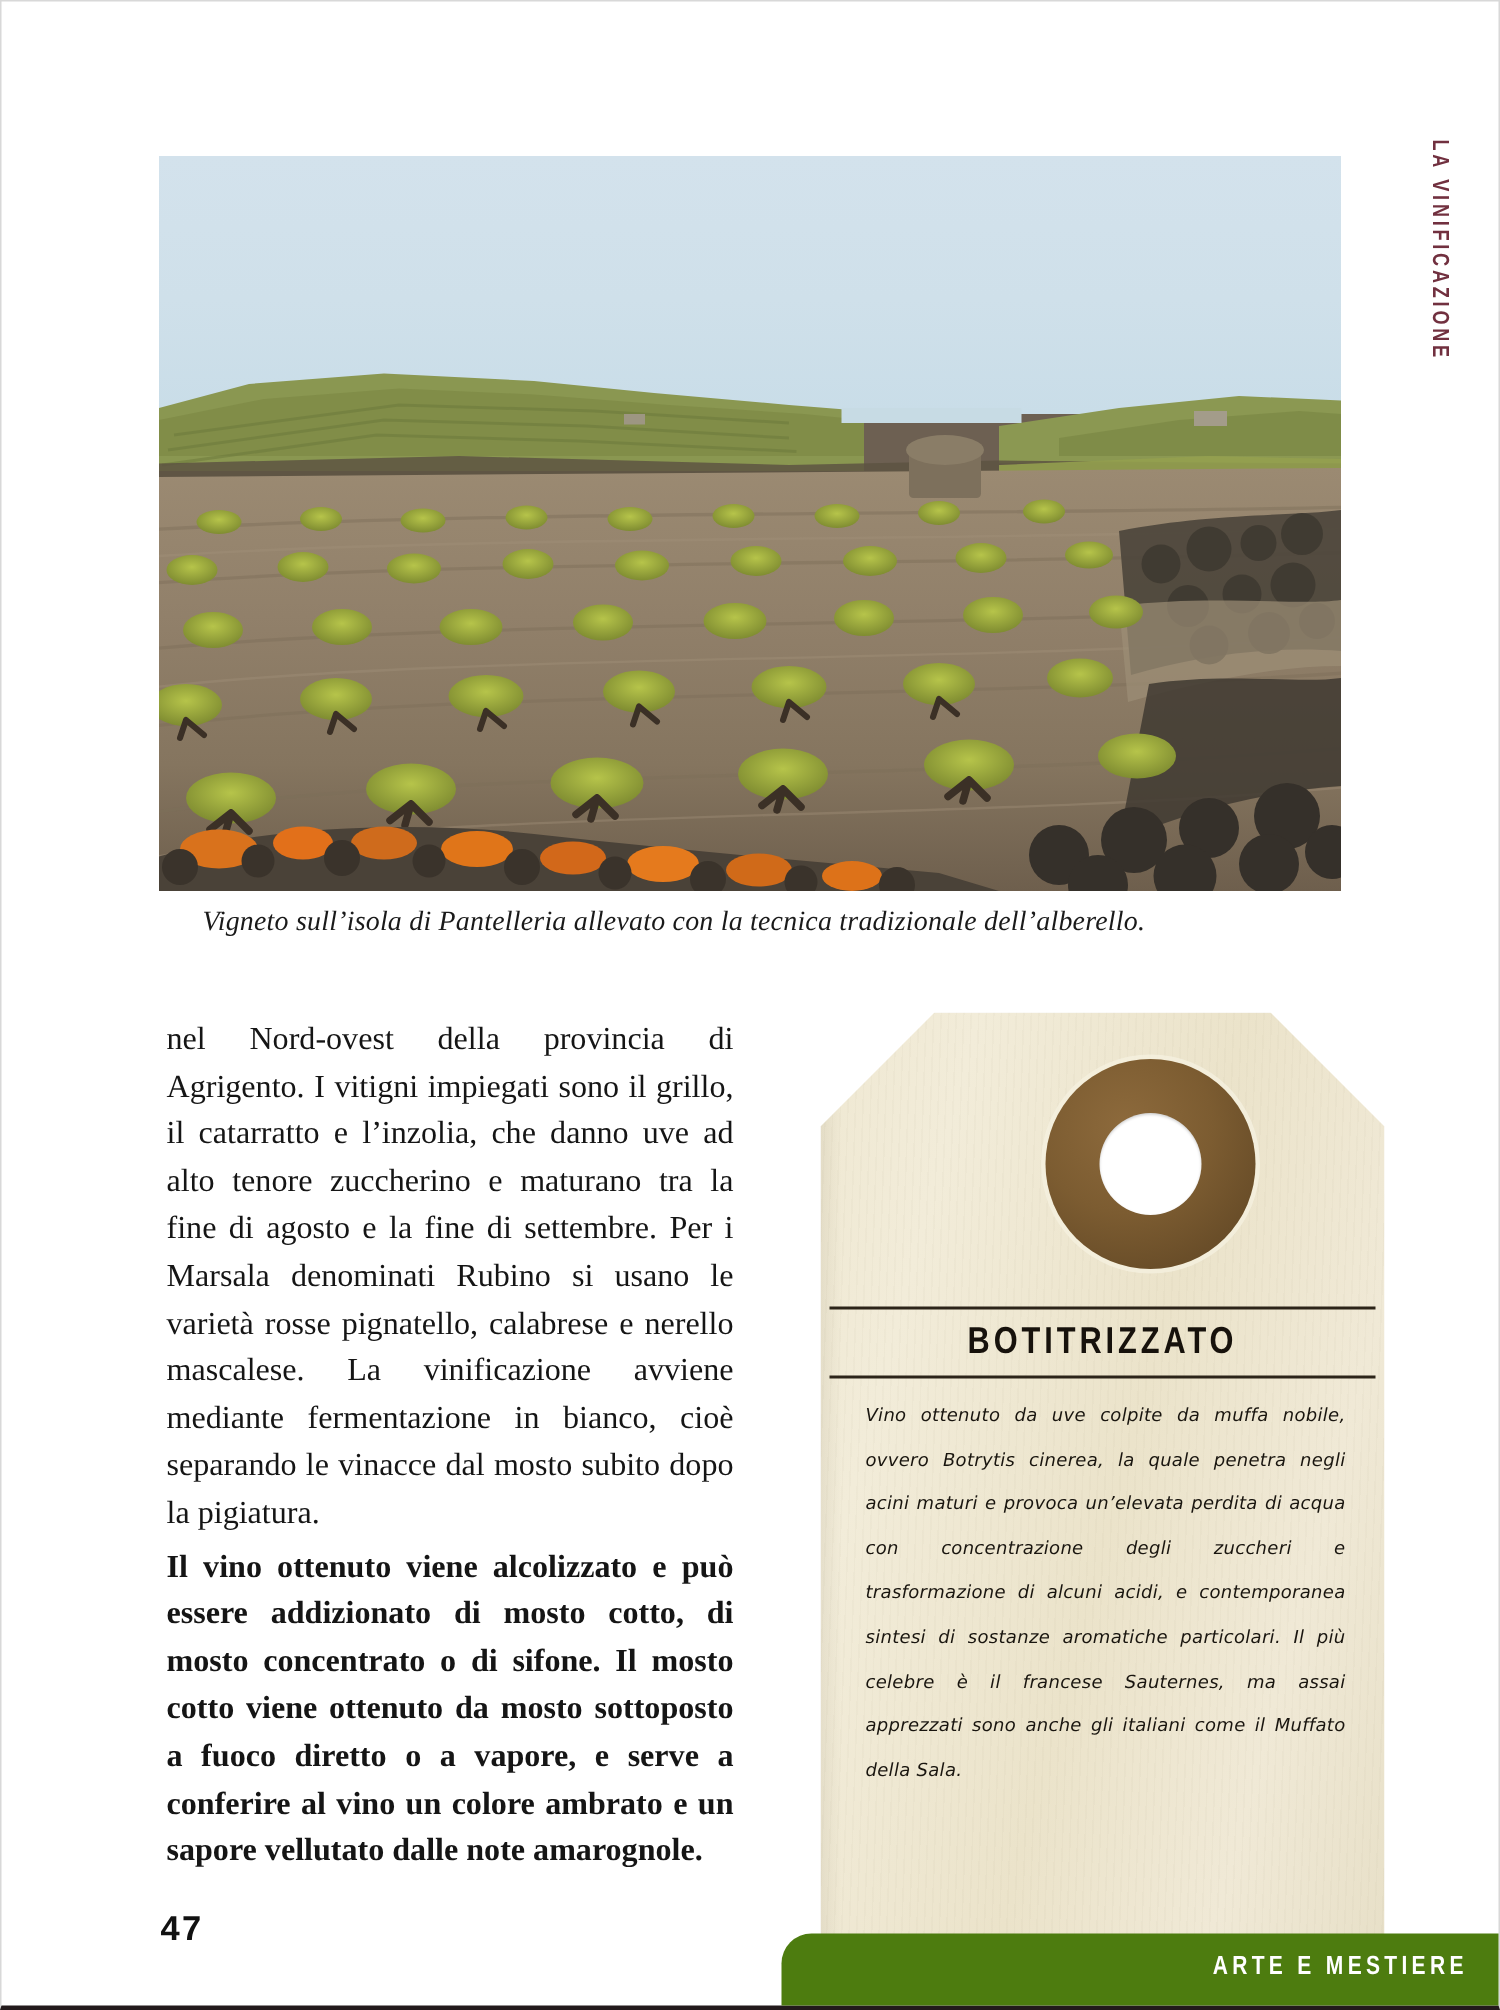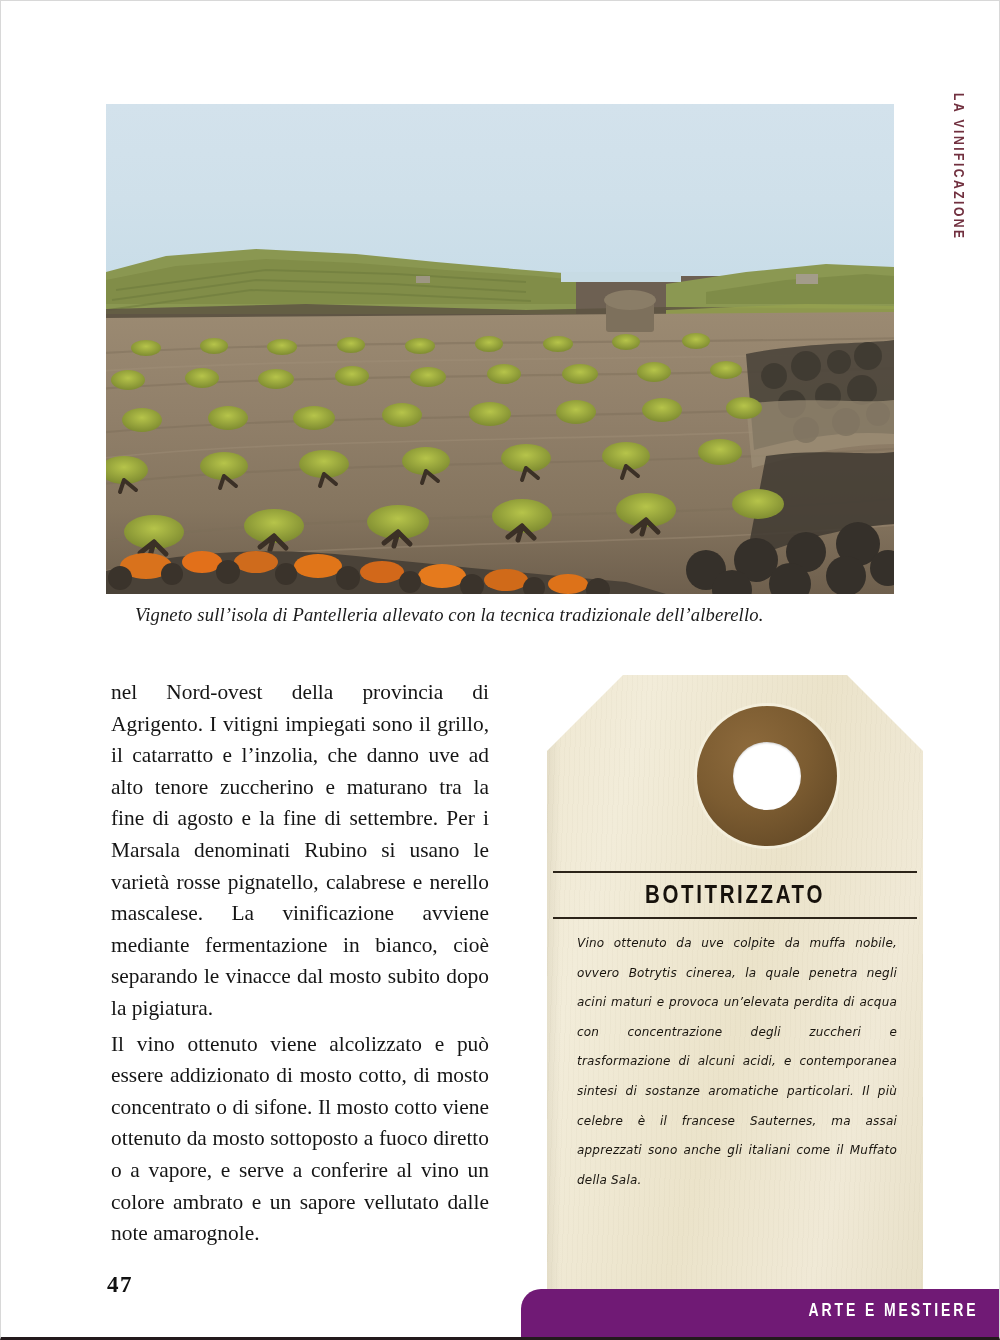--- a/index.html
+++ b/index.html
@@ -77,21 +77,21 @@
     top: 672px;
     width: 386px;
     font-family: "Liberation Serif", serif;
     font-size: 21.4px;
     line-height: 31.6px;
     color: #151515;
     text-align: justify;
     text-justify: inter-word;
   }
   .body-col p { margin: 4px; }
-  .body-col p + p { margin-top: 0px; }
+  .body-col p + p { margin-top: 0px; font-weight: bold; }
 
   
   .tag {
     position: absolute;
     left: 518px;
     top: 674px;
     width: 424px;
     height: 626px;
     background: linear-gradient(105deg, #efe8d2 0%, #f2ecd9 18%, #ebe3ca 48%, #f0e9d6 72%, #e4dcc2 100%);
     clip-path: polygon(76px 0, 300px 0, 376px 76px, 376px 626px, 0 626px, 0 76px);
@@ -168,41 +168,41 @@
     letter-spacing: 0.2px;
   }
 
   
   .footer-bar {
     position: absolute;
     left: 520px;
     top: 1288px;
     width: 479px;
     height: 49px;
-    background: #701a75;
+    background: #4d7c0f;
     border-top-left-radius: 20px;
   }
   .footer-label {
     position: absolute;
     right: 22px;
     top: 11px;
     font-family: "Liberation Sans", sans-serif;
     font-weight: bold;
     font-size: 17.5px;
     letter-spacing: 3.6px;
     color: #ffffff;
     transform: scaleX(0.80);
     transform-origin: right top;
     white-space: nowrap;
   }
   .page-number {
     position: absolute;
     left: 106px;
     top: 1271px;
-    font-family: Liberation Serif, serif;
+    font-family: Liberation Sans, sans-serif;
     font-weight: bold;
     font-size: 23px;
     letter-spacing: 1.5px;
     color: #111111;
   }
 </style>
 </head>
 <body>
 
 <div class="page">

